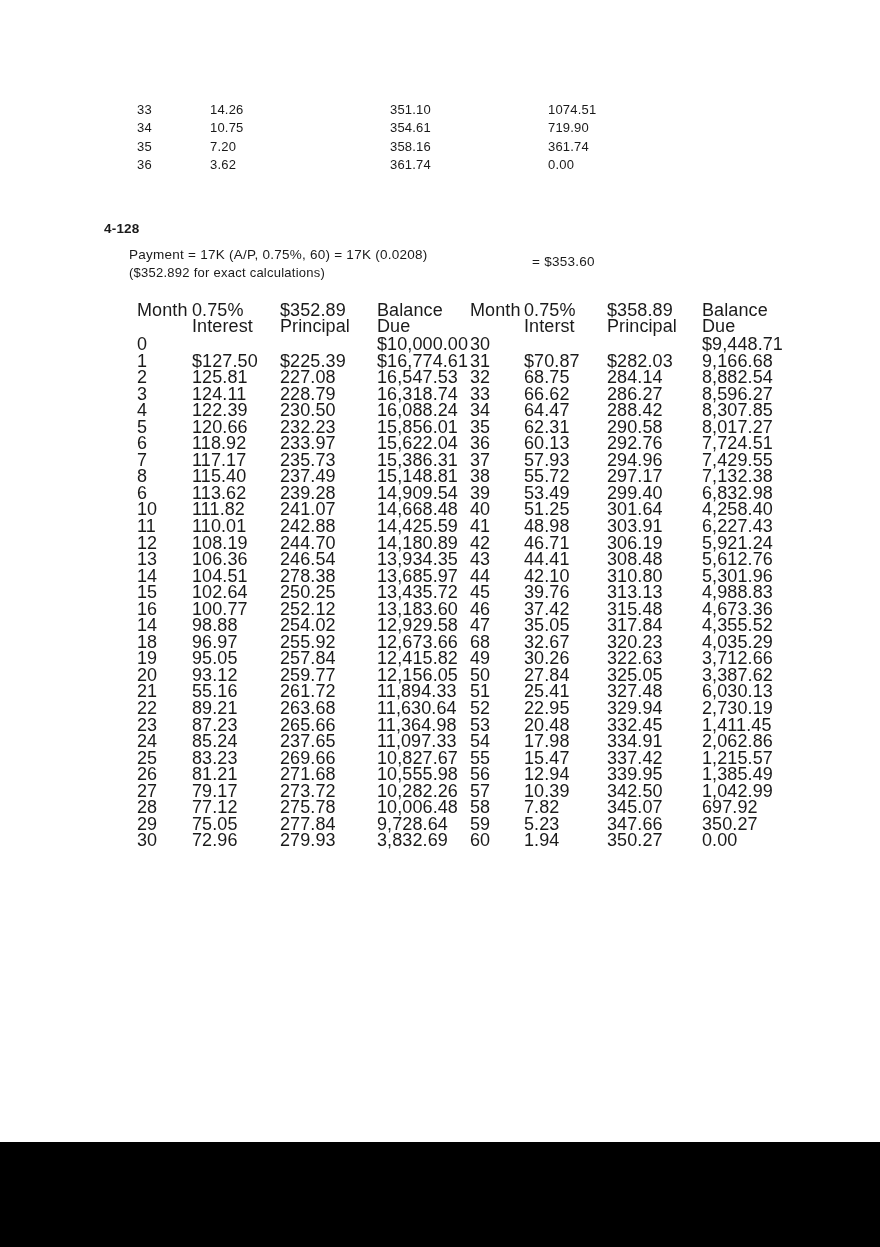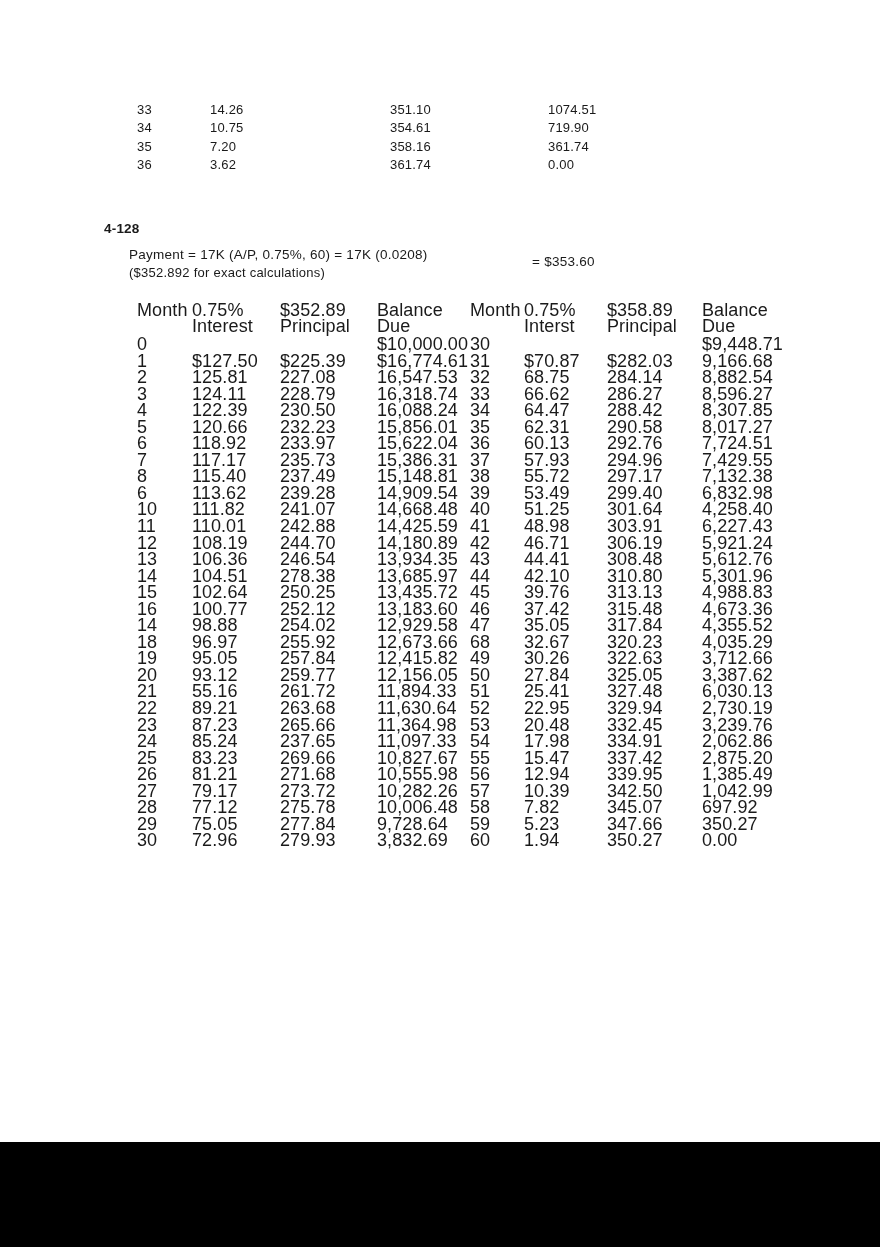--- a/index.html
+++ b/index.html
@@ -329,29 +329,29 @@
     <div class="cell">25.41</div>
     <div class="cell">327.48</div>
     <div class="cell">6,030.13</div>
     <div class="cell">52</div>
     <div class="cell">22.95</div>
     <div class="cell">329.94</div>
     <div class="cell">2,730.19</div>
     <div class="cell">53</div>
     <div class="cell">20.48</div>
     <div class="cell">332.45</div>
-    <div class="cell">3,239.76</div>
+    <div class="cell">1,411.45</div>
     <div class="cell">54</div>
     <div class="cell">17.98</div>
     <div class="cell">334.91</div>
     <div class="cell">2,062.86</div>
     <div class="cell">55</div>
     <div class="cell">15.47</div>
     <div class="cell">337.42</div>
-    <div class="cell">2,875.20</div>
+    <div class="cell">1,215.57</div>
     <div class="cell">56</div>
     <div class="cell">12.94</div>
     <div class="cell">339.95</div>
     <div class="cell">1,385.49</div>
     <div class="cell">57</div>
     <div class="cell">10.39</div>
     <div class="cell">342.50</div>
     <div class="cell">1,042.99</div>
     <div class="cell">58</div>
     <div class="cell">7.82</div>

